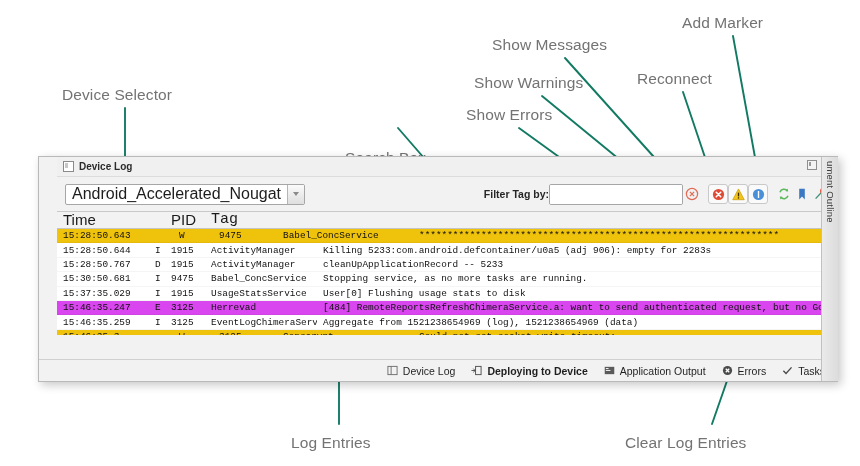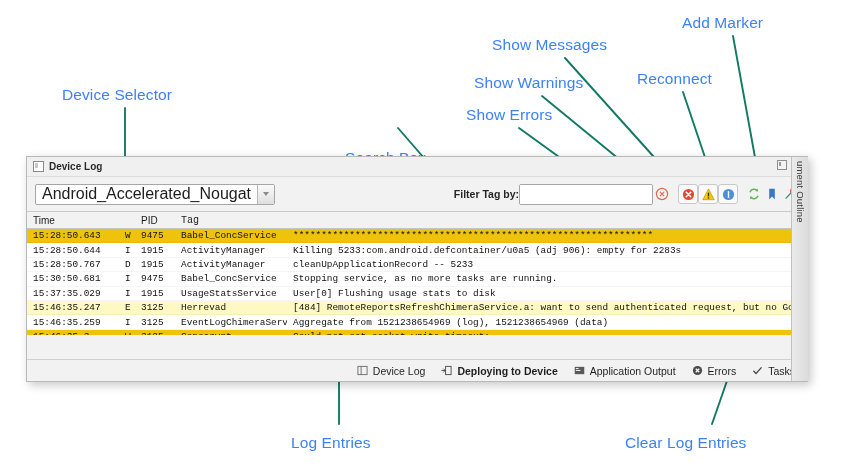--- a/index.html
+++ b/index.html
@@ -3,28 +3,29 @@
 <meta charset="utf-8">
 <style>
   html,body{margin:0;padding:0;}
   body{
     width:860px;height:466px;background:#ffffff;position:relative;overflow:hidden;
     font-family:"Liberation Sans", sans-serif;
   }
   
   #annotation-svg{position:absolute;left:0;top:0;width:860px;height:466px;pointer-events:none;}
   .anno-label{
-    position:absolute;color:#3b82f6;font-family:"Liberation Sans", sans-serif;
+    position:absolute;color:#737373;font-family:"Liberation Sans", sans-serif;
     font-size:15.5px;white-space:nowrap;letter-spacing:.1px;
   }
   
   #ide-window{
-    position:absolute;left:26px;top:156px;width:780px;height:224px;
+    position:absolute;left:38px;top:156px;width:780px;height:224px;
     background:#f2f2f2;border:1px solid #b9b9b9;
     box-shadow:3px 3px 9px rgba(0,0,0,.22);
+    padding-left:18px;
   }
   #panel-titlebar{
     height:19px;background:#f0f0f0;border-bottom:1px solid #dcdcdc;
     display:flex;align-items:center;padding:0 6px;position:relative;
   }
   .tab-chip{display:flex;align-items:center;gap:5px;font-size:10px;font-weight:bold;color:#2b2b2b;}
   .mini-sq{
     width:9px;height:9px;border:1px solid #8a8a8a;background:#fff;display:inline-block;position:relative;
   }
   .mini-sq::after{content:"";position:absolute;left:1px;top:1px;width:3px;height:5px;background:#c8c8c8;}
@@ -59,37 +60,37 @@
   }
   #filter-combo .fl-input{flex:1;font-size:10.5px;border:none;outline:none;padding:0 4px;background:#fff;color:#1d1d1d;font-family:"Liberation Sans", sans-serif;}
 
   .tool-icon{width:18px;height:18px;display:flex;align-items:center;justify-content:center;border-radius:3px;}
   .tool-icon.framed{border:1px solid #c9c9c9;background:#fafafa;}
   .sep{width:7px;}
 
   
   #log-table{background:#fff;border-top:1px solid #c9c9c9;height:123px;overflow:hidden;position:relative;}
   #log-header{
-    display:flex;height:16px;align-items:center;background:#f2f2f2;
-    border-bottom:1px solid #c4c4c4;font-size:10px;color:#1a1a1a;
+    display:flex;height:16px;align-items:flex-end;background:#f2f2f2;
+    border-bottom:1px solid #c4c4c4;font-size:15px;color:#1a1a1a;
   }
   #log-header div{padding-left:6px;box-sizing:border-box;}
   .c-time{width:92px;}
   .c-lvl{width:16px;}
   .c-pid{width:40px;}
   .c-tag{width:112px;font-family:Liberation Mono, monospace;}
   .c-msg{flex:1;}
   .log-row{
     display:flex;height:13.4px;align-items:center;
     font-family:"Liberation Mono","DejaVu Sans Mono",monospace;font-size:9.4px;color:#111;
     border-bottom:1px solid rgba(0,0,0,.04);
   }
   .log-row div{padding-left:6px;box-sizing:border-box;overflow:hidden;white-space:nowrap;}
-  .log-row.lvl-W{background:#efc20c;}
-  .log-row.lvl-E{background:#fef9c3;}
+  .log-row.lvl-W{background:#efc20c;gap:24px;}
+  .log-row.lvl-E{background:#d946ef;}
   .log-row.lvl-I,.log-row.lvl-D{background:#ffffff;}
 
   
   #status-bar{
     position:absolute;left:0;bottom:0;width:100%;height:22px;background:#f2f2f2;
     border-top:1px solid #d0d0d0;display:flex;align-items:center;justify-content:flex-end;
     gap:16px;padding-right:12px;box-sizing:border-box;font-size:10.5px;color:#1f1f1f;
   }
   .status-item{display:flex;align-items:center;gap:5px;white-space:nowrap;}
   .status-item.active{font-weight:bold;}

